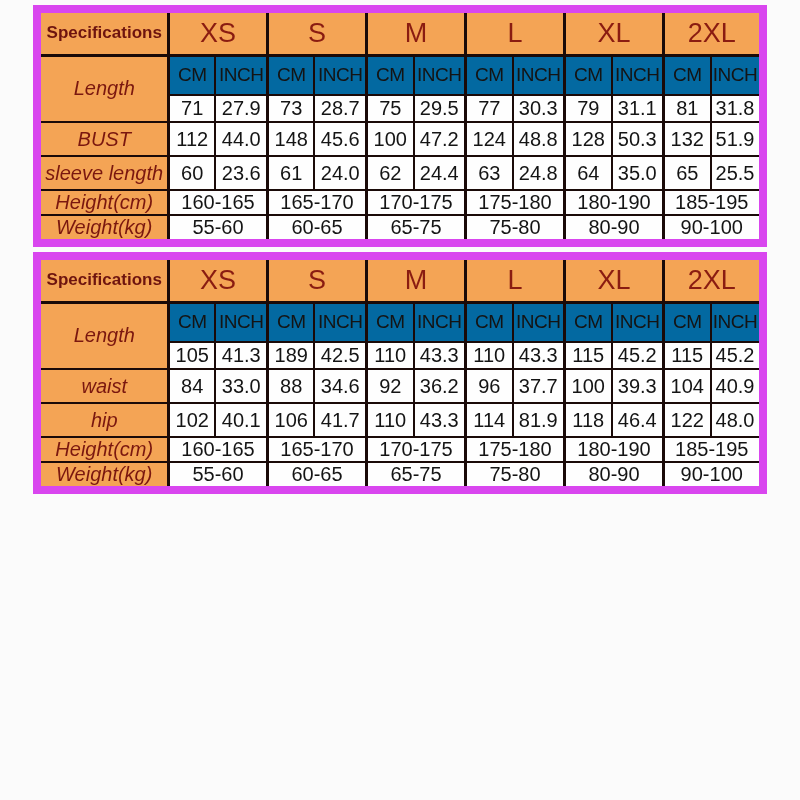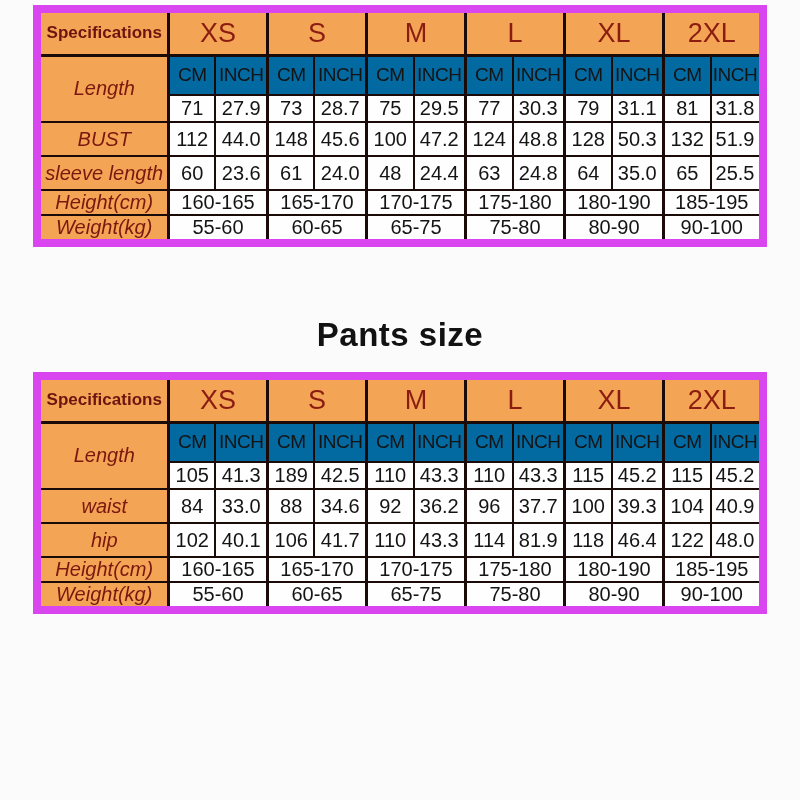--- a/index.html
+++ b/index.html
@@ -160,21 +160,21 @@
             <td class="val">50.3</td>
             <td class="val grp">132</td>
             <td class="val">51.9</td>
           </tr>
           <tr class="r-mid">
             <td class="orange row-label spec-col">sleeve length</td>
             <td class="val grp">60</td>
             <td class="val">23.6</td>
             <td class="val grp">61</td>
             <td class="val">24.0</td>
-            <td class="val grp">48</td>
+            <td class="val grp">62</td>
             <td class="val">24.4</td>
             <td class="val grp">63</td>
             <td class="val">24.8</td>
             <td class="val grp">64</td>
             <td class="val">35.0</td>
             <td class="val grp">65</td>
             <td class="val">25.5</td>
           </tr>
           <tr class="r-span">
             <td class="orange row-label spec-col">Height(cm)</td>
@@ -192,21 +192,20 @@
             <td class="range grp" colspan="2">65-75</td>
             <td class="range grp" colspan="2">75-80</td>
             <td class="range grp" colspan="2">80-90</td>
             <td class="range grp" colspan="2">90-100</td>
           </tr>
         </tbody>
       </table>
   </section>
 
   <section>
-    <h1 class="size-title title-pants">Pants size</h1>
     <table class="size-table">
         <colgroup>
           <col class="col-spec">
           <col class="col-cm">
           <col class="col-inch">
           <col class="col-cm">
           <col class="col-inch">
           <col class="col-cm">
           <col class="col-inch">
           <col class="col-cm">

